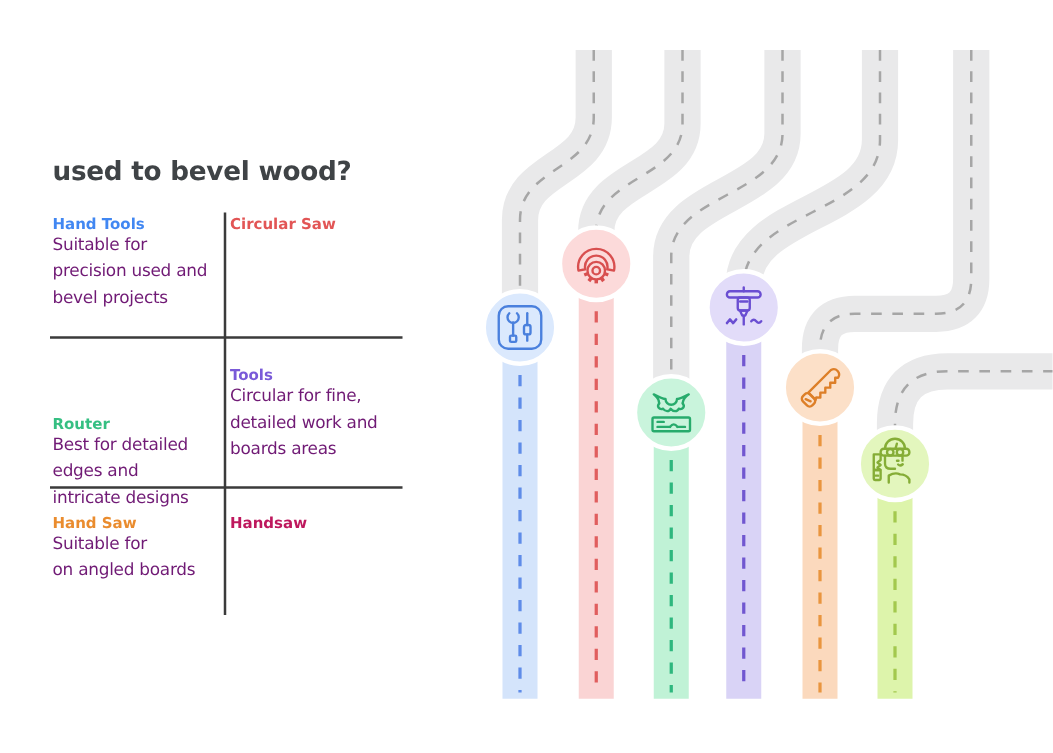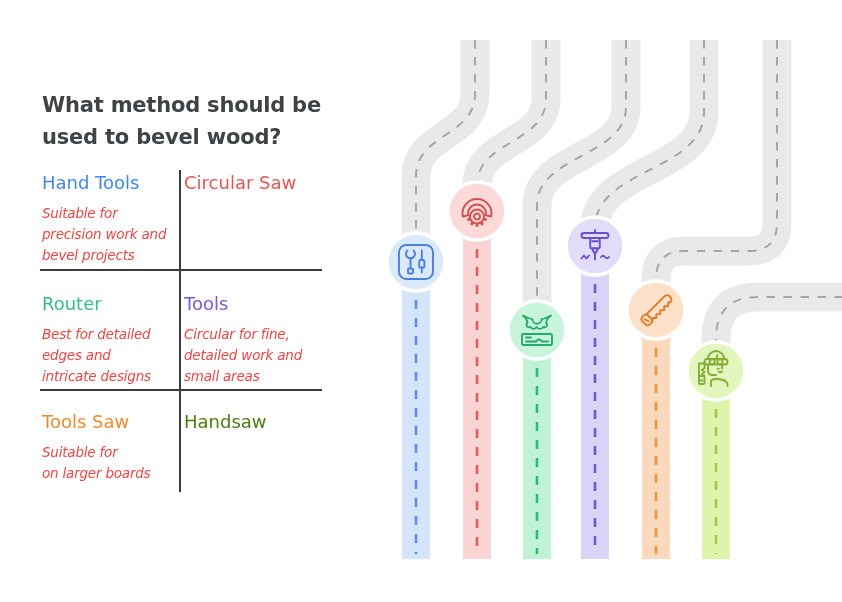--- a/index.html
+++ b/index.html
@@ -4,74 +4,74 @@
 <style>
   html,body{margin:0;padding:0;}
   body{width:842px;height:602px;background:#ffffff;overflow:hidden;position:relative;
        font-family:"DejaVu Sans","Liberation Sans",sans-serif;}
   .title{position:absolute;left:42px;top:90px;font-size:21px;font-weight:bold;color:#3f4346;line-height:1.5;letter-spacing:-0.2px;}
   .grid-line{position:absolute;background:#3b3b3b;}
   .vline{left:179px;top:170px;width:2px;height:322px;}
   .hline1{left:40px;top:269px;width:282px;height:2px;}
   .hline2{left:40px;top:389px;width:282px;height:2px;}
   .cell{position:absolute;width:140px;}
-  .m-name{font-size:18px;font-weight:normal;}
-  .m-desc{margin-top:10px;font-size:13.5px;line-height:21px;color:#ef4444;letter-spacing:-0.2px;font-style:italic;}
+  .m-name{font-size:12px;font-weight:bold;}
+  .m-desc{margin-top:0;font-size:13.5px;line-height:21px;color:#701a75;letter-spacing:-0.2px;}
   .c0{left:42px;} .c1{left:184px;}
   .r0{top:172px;} .r1{top:293px;} .r2{top:411px;}
   svg{position:absolute;left:0;top:0;}
 </style>
 </head>
 <body>
 
 <div class="title">
-  <span>What method should be</span><br><span>used to bevel wood?</span>
+  <br><span>used to bevel wood?</span>
 </div>
 
 <div>
   <div class="grid-line vline"></div>
   <div class="grid-line hline1"></div>
   <div class="grid-line hline2"></div>
 
   <div class="cell c0 r0">
     <div class="m-name" style="color: rgb(65, 135, 242);">Hand Tools</div>
     <div class="m-desc">
       <div>Suitable for</div>
-        <div>precision work and</div>
+        <div>precision used and</div>
         <div>bevel projects</div>
     </div>
   </div>
   <div class="cell c1 r0">
     <div class="m-name" style="color: rgb(226, 85, 85);">Circular Saw</div>
   </div>
   <div class="cell c0 r1">
-    <div class="m-name" style="color: rgb(53, 191, 130);">Router</div>
+    <div class="m-name" style="color: rgb(53, 191, 130); margin-top: 39px;">Router</div>
     <div class="m-desc">
       <div>Best for detailed</div>
         <div>edges and</div>
         <div>intricate designs</div>
     </div>
   </div>
   <div class="cell c1 r1">
     <div class="m-name" style="color: rgb(122, 90, 216);">Tools</div>
     <div class="m-desc">
       <div>Circular for fine,</div>
         <div>detailed work and</div>
-        <div>small areas</div>
+        <div>boards areas</div>
     </div>
   </div>
   <div class="cell c0 r2">
-    <div class="m-name" style="color: rgb(234, 140, 46);">Tools Saw</div>
+    <div class="m-name" style="color: rgb(234, 140, 46);">Hand Saw</div>
     <div class="m-desc">
       <div>Suitable for</div>
-        <div>on larger boards</div>
+        <div>on angled boards</div>
     </div>
   </div>
   <div class="cell c1 r2">
-    <div class="m-name" style="color: #4d7c0f;">Handsaw</div>
+    <div class="m-name" style="color: #be185d;">Handsaw</div>
   </div>
 </div>
 
 <svg width="842" height="602" viewBox="0 0 842 602">
   <g fill="none" stroke-linejoin="round">
     <g>
       <path stroke-width="29" d="M475,40 L475,94 C475,136 416,134 416,176 L416,262" stroke="#e9e9ea"></path>
       <path stroke-width="29" d="M546,40 L546,99 C546,143 477,141 477,185 L477,211" stroke="#e9e9ea"></path>
       <path stroke-width="29" d="M626,40 L626,107 C626,157 537,155 537,205 L537,330" stroke="#e9e9ea"></path>
       <path stroke-width="29" d="M704,40 L704,112 C704,172 595,168 595,228 L595,246" stroke="#e9e9ea"></path>

